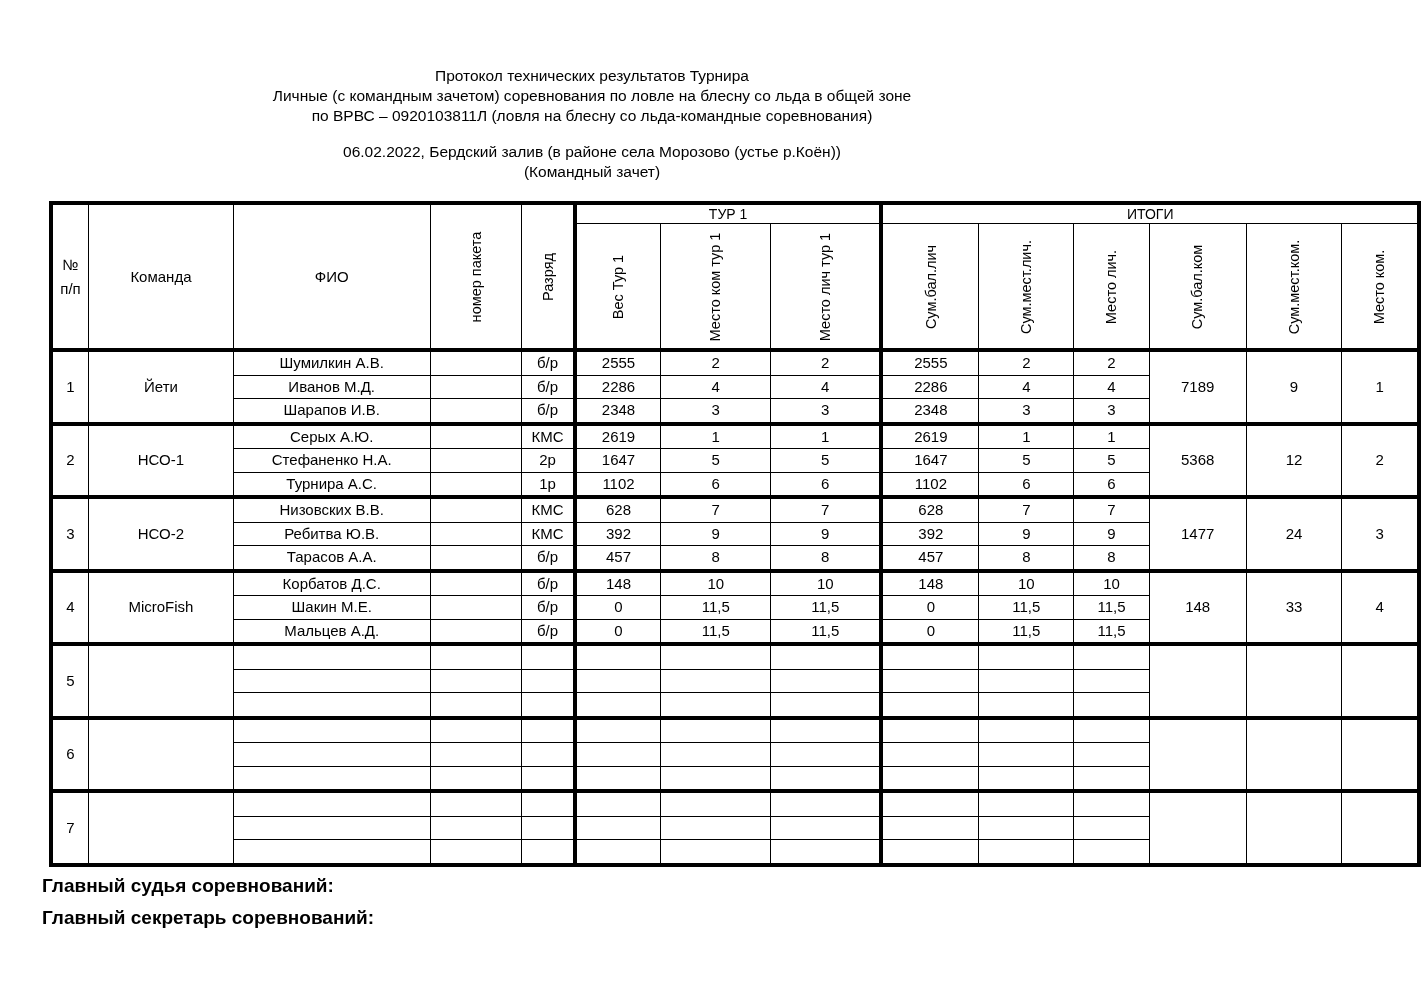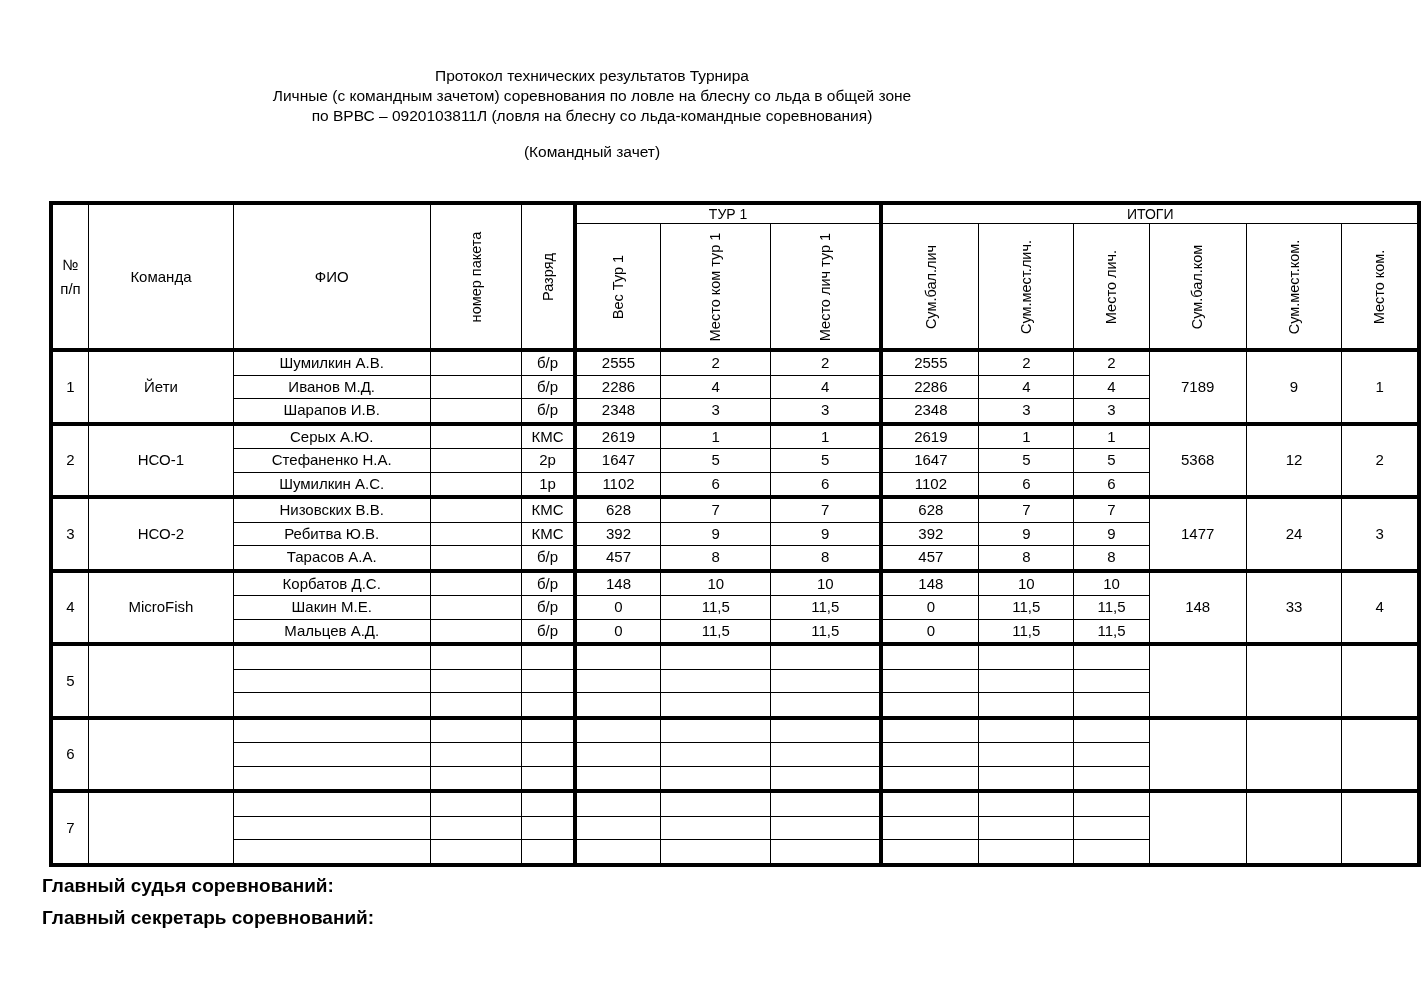--- a/index.html
+++ b/index.html
@@ -23,20 +23,21 @@
   .footer { position: absolute; left: 42px; font-size: 19px; font-weight: bold; }
 </style>
 </head>
 <body>
 
 <div class="title-block">
   <div>Протокол технических результатов Турнира</div>
   <div>Личные (с командным зачетом) соревнования по ловле на блесну со льда в общей зоне</div>
   <div>по ВРВС – 0920103811Л (ловля на блесну со льда-командные соревнования)</div>
   <div class="gap"></div>
+  <div>06.02.2022,  Бердский залив (в районе села Морозово (устье р.Коён))</div>
   <div>(Командный зачет)</div>
 </div>
 
 <table class="protocol">
   <colgroup>
     <col style="width:44px">
       <col style="width:246px">
       <col style="width:294px">
       <col style="width:45px">
     <col style="width:56px">
@@ -132,21 +133,21 @@
         <td class=""></td>
         <td class="">2р</td>
         <td class="thick-l">1647</td>
         <td class="">5</td>
         <td class="">5</td>
         <td class="thick-l">1647</td>
         <td class="">5</td>
         <td class="">5</td>
       </tr>
       <tr class="r">
-        <td class="name">Шумилкин А.С.</td>
+        <td class="name">Турнира А.С.</td>
         <td class=""></td>
         <td class="">1р</td>
         <td class="thick-l">1102</td>
         <td class="">6</td>
         <td class="">6</td>
         <td class="thick-l">1102</td>
         <td class="">6</td>
         <td class="">6</td>
       </tr>
       <tr class="r grp-start">

